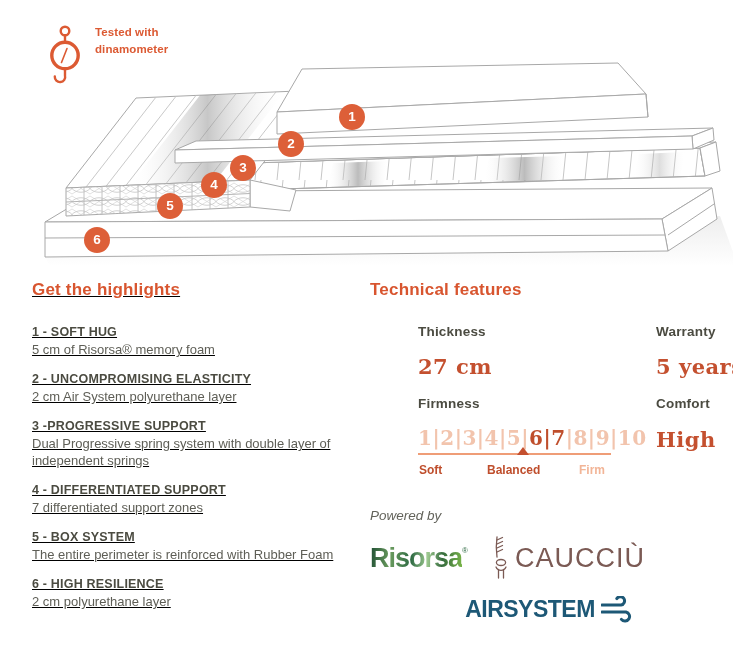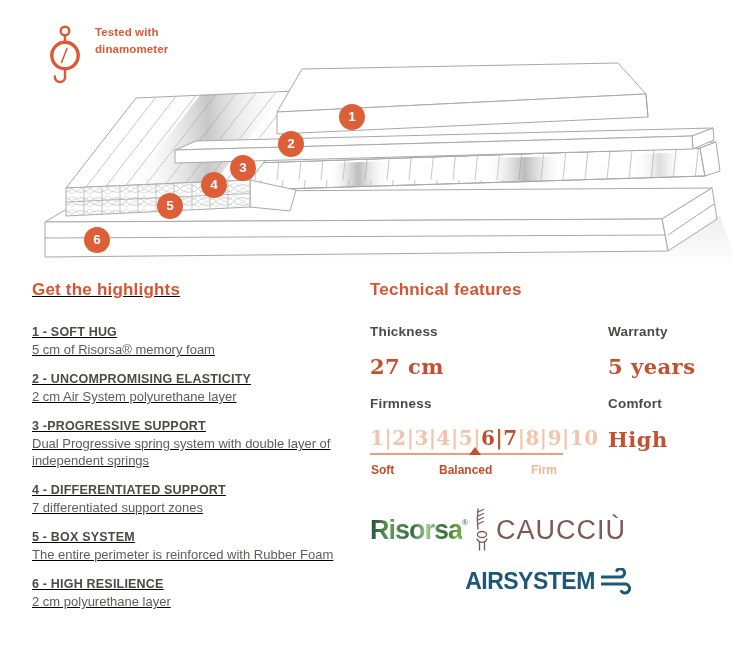--- a/index.html
+++ b/index.html
@@ -17,40 +17,40 @@
 
   
   .col-left{position:absolute;left:32px;top:280px;width:332px;text-decoration:underline;}
   .col-right{position:absolute;left:370px;top:280px;width:358px;}
   h2.section-title{margin:0 0 24px 0;font-size:17px;font-weight:700;color:#d8552f;letter-spacing:.2px;}
 
   .hl-item{margin-bottom:13px;}
   .hl-title{font-size:12.5px;font-weight:700;color:#4b4b41;line-height:17px;letter-spacing:.2px;}
   .hl-desc{font-size:13px;color:#5e5e56;line-height:17px;}
 
-  .tech-grid{display:grid;grid-template-columns:238px 120px;}
+  .tech-grid{display:grid;grid-template-columns:238px 120px;margin-left:48px;}
   .tech-label{font-size:13.5px;font-weight:700;color:#4b4b41;margin-bottom:15px;letter-spacing:.2px;}
   .tech-value{font-family:"DejaVu Serif", serif;font-weight:700;font-size:21px;color:#c4502f;margin-bottom:17px;letter-spacing:.5px;}
   .tech-value.high{margin-top:1px;}
 
   .scale{width:193px;position:relative;}
   .scale-numbers{font-family:"DejaVu Serif", serif;font-weight:700;font-size:20px;white-space:nowrap;letter-spacing:.5px;}
   .sn{color:#f2c4ad;} .sn.hl{color:#bf4e2c;}
   .ssep{color:#f2c4ad;} .ssep.hl{color:#bf4e2c;}
   .scale-line{border-top:2px solid #ef9d77;margin-top:3px;position:relative;}
   .scale-pointer{position:absolute;top:-8px;left:99px;width:0;height:0;
       border-left:6px solid transparent;border-right:6px solid transparent;border-bottom:8px solid #c4502f;}
   .scale-labels{position:relative;height:16px;margin-top:8px;font-size:12px;font-weight:700;}
   .scale-soft{position:absolute;left:1px;color:#bf4e2c;}
   .scale-balanced{position:absolute;left:69px;color:#bf4e2c;}
   .scale-firm{position:absolute;left:161px;color:#f2b597;}
 
   .powered{margin-top:29px;}
   .powered-label{font-size:13.5px;font-style:italic;color:#63635b;margin-bottom:13px;}
-  .logo-row{display:flex;align-items:center;gap:4px;}
+  .logo-row{display:flex;align-items:center;gap:23px;}
   .logo-risorsa{display:flex;align-items:flex-start;}
   .logo-risorsa-text{font-size:27px;font-weight:800;letter-spacing:-1px;color:#2f6b44;line-height:1;}
   @supports (-webkit-background-clip:text){
     .logo-risorsa-text{background:linear-gradient(95deg,#1e4d33 0%,#6a9b5e 22%,#2f6b44 45%,#9dc98f 62%,#356b3d 78%,#7ab648 100%);
       -webkit-background-clip:text;background-clip:text;color:transparent;}
   }
   .logo-risorsa-reg{font-size:8px;color:#2f6b44;margin-top:1px;}
   .logo-caucciu{display:flex;align-items:center;gap:4px;}
   .logo-caucciu-text{font-size:27px;font-weight:400;color:#7b5a54;letter-spacing:1px;line-height:1;}
   .logo-airsystem{display:flex;align-items:center;gap:6px;margin-top:16px;justify-content:center;}
@@ -230,20 +230,21 @@
           <span class="scale-soft">Soft</span>
           <span class="scale-balanced">Balanced</span>
           <span class="scale-firm">Firm</span>
         </div>
       </div>
 
       <div class="tech-value high">High</div>
     </div>
 
     <div class="powered">
+      <div class="powered-label">Powered by</div>
 
       <div class="logo-row">
         <div class="logo-risorsa">
           <span class="logo-risorsa-text">Risorsa</span>
           <span class="logo-risorsa-reg">®</span>
         </div>
         <div class="logo-caucciu">
           <svg width="20" height="44" viewBox="0 0 20 44" fill="none" stroke="#7b5a54" stroke-width="1.3" stroke-linecap="round">
             <path d="M6,1 C5,8 5,14 6,21"></path>
             <path d="M6,4 L11.5,1.5 M6,8 L11.5,5.5 M6,12 L11.5,9.5 M6,16 L11.5,13.5"></path>

